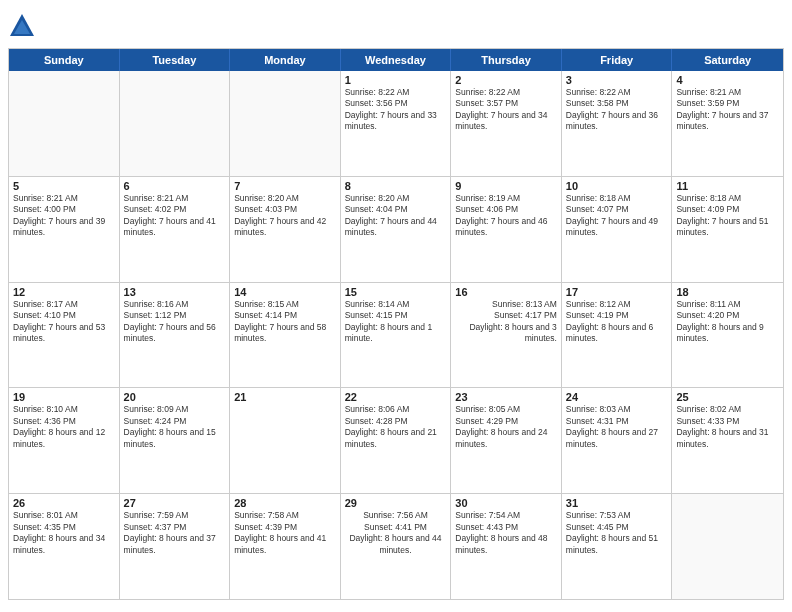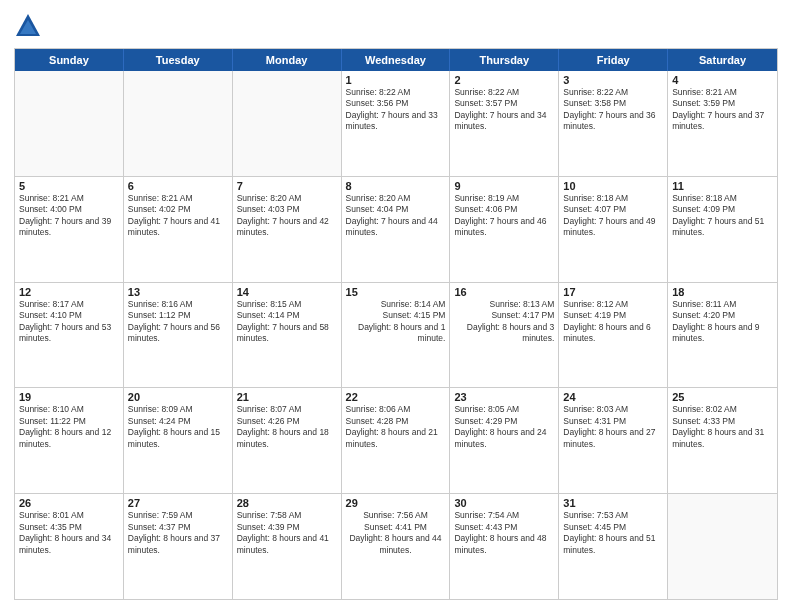--- a/index.html
+++ b/index.html
@@ -6,21 +6,21 @@
     body {
       font-family: Arial, sans-serif;
       background: #fff;
       width: 792px;
       height: 612px;
       overflow: hidden;
     }
     .page {
       width: 792px;
       height: 612px;
-      padding: 12px 14px;
+      padding: 12px 8px;
       display: flex;
       flex-direction: column;
     }
     .header {
       display: flex;
       justify-content: space-between;
       align-items: flex-start;
       margin-bottom: 8px;
     }
     .logo {
@@ -232,21 +232,21 @@
 Daylight: 7 hours and 56 minutes.</div>
           </div>
           <div class="cal-cell">
             <div class="day-num">14</div>
             <div class="cell-text" style="white-space: pre-line;">Sunrise: 8:15 AM
 Sunset: 4:14 PM
 Daylight: 7 hours and 58 minutes.</div>
           </div>
           <div class="cal-cell">
             <div class="day-num">15</div>
-            <div class="cell-text" style="white-space: pre-line; text-align: right;">Sunrise: 8:14 AM
+            <div class="cell-text" style="white-space: pre-line;">Sunrise: 8:14 AM
 Sunset: 4:15 PM
 Daylight: 8 hours and 1 minute.</div>
           </div>
           <div class="cal-cell">
             <div class="day-num">16</div>
             <div class="cell-text" style="white-space: pre-line; text-align: right;">Sunrise: 8:13 AM
 Sunset: 4:17 PM
 Daylight: 8 hours and 3 minutes.</div>
           </div>
           <div class="cal-cell">
@@ -259,34 +259,31 @@
             <div class="day-num">18</div>
             <div class="cell-text" style="white-space: pre-line;">Sunrise: 8:11 AM
 Sunset: 4:20 PM
 Daylight: 8 hours and 9 minutes.</div>
           </div>
         </div>
         <div class="cal-row">
           <div class="cal-cell">
             <div class="day-num">19</div>
             <div class="cell-text" style="white-space: pre-line;">Sunrise: 8:10 AM
-Sunset: 11:22 PM
+Sunset: 4:36 PM
 Daylight: 8 hours and 12 minutes.</div>
           </div>
           <div class="cal-cell">
             <div class="day-num">20</div>
             <div class="cell-text" style="white-space: pre-line;">Sunrise: 8:09 AM
 Sunset: 4:24 PM
 Daylight: 8 hours and 15 minutes.</div>
           </div>
           <div class="cal-cell">
             <div class="day-num">21</div>
-            <div class="cell-text" style="white-space: pre-line;">Sunrise: 8:07 AM
-Sunset: 4:26 PM
-Daylight: 8 hours and 18 minutes.</div>
           </div>
           <div class="cal-cell">
             <div class="day-num">22</div>
             <div class="cell-text" style="white-space: pre-line;">Sunrise: 8:06 AM
 Sunset: 4:28 PM
 Daylight: 8 hours and 21 minutes.</div>
           </div>
           <div class="cal-cell">
             <div class="day-num">23</div>
             <div class="cell-text" style="white-space: pre-line;">Sunrise: 8:05 AM

